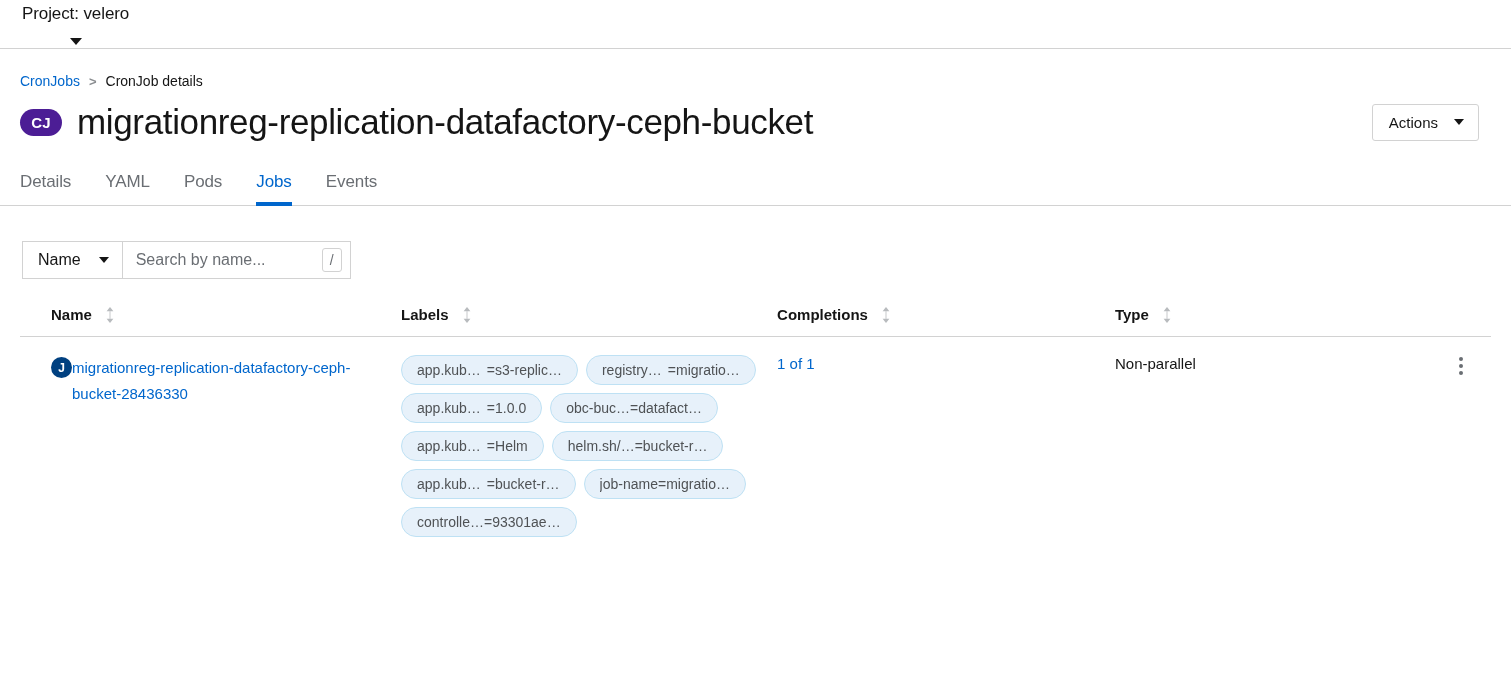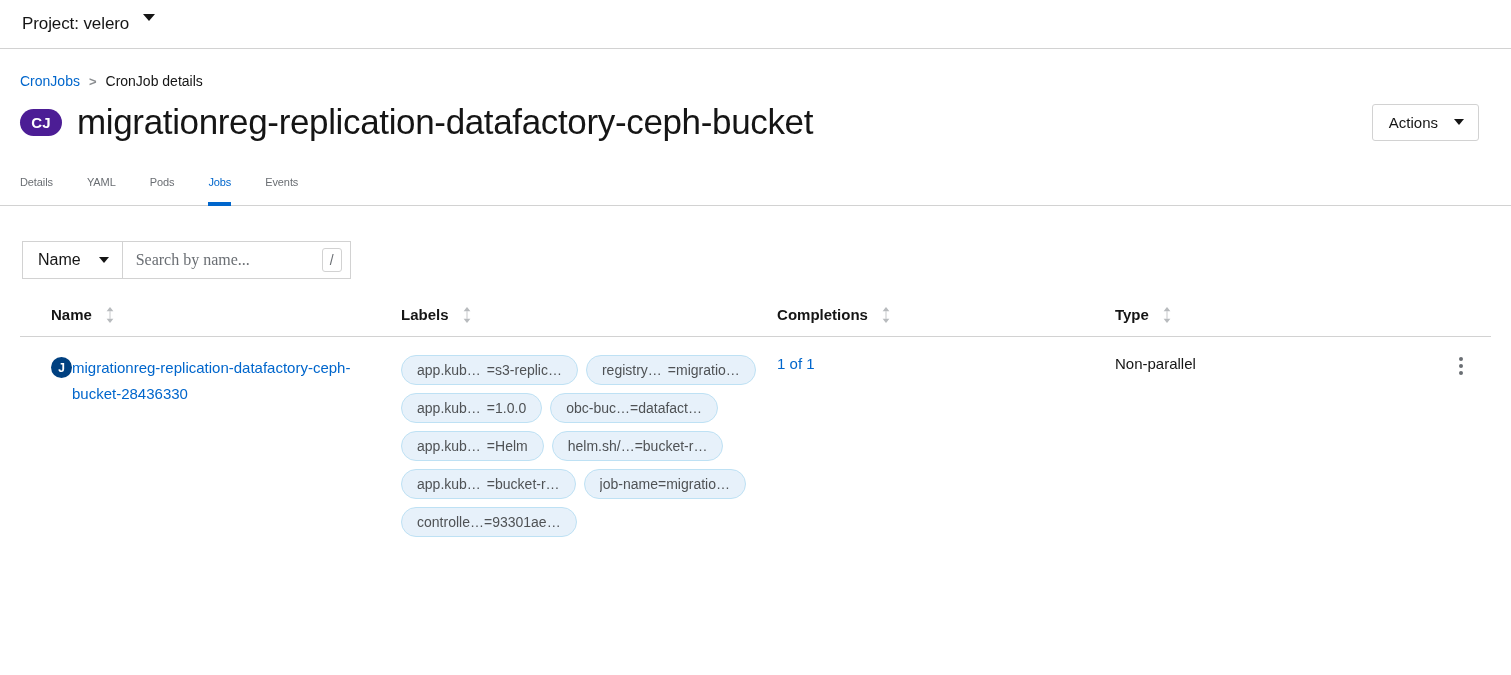--- a/index.html
+++ b/index.html
@@ -16,26 +16,28 @@
   .project-bar {
     height: 49px;
     display: flex;
     align-items: center;
     padding: 0 20px;
     background: #fff;
     border-bottom: 1px solid #d2d2d2;
   }
   .project-toggle {
     display: inline-flex;
+    align-items: center;
     gap: 14px;
     background: none;
     border: none;
     padding: 4px 2px;
     cursor: pointer;
     font-family: inherit;
+    flex-direction: column;
   }
   .project-toggle-label {
     font-size: 17px;
     color: #151515;
     letter-spacing: -0.1px;
   }
   .caret-down {
     width: 0; height: 0;
     border-left: 6px solid transparent;
     border-right: 6px solid transparent;
@@ -119,21 +121,21 @@
     padding: 0 20px;
     margin-top: 16px;
     border-bottom: 1px solid #d2d2d2;
     height: 48px;
   }
   .tab {
     position: relative;
     display: flex;
     align-items: center;
     padding: 0 17px;
-    font-size: 11px;
+    font-size: 17px;
     color: #6a6e73;
     background: none;
     border: none;
     font-family: inherit;
     cursor: pointer;
     letter-spacing: -0.1px;
   }
   .tab:first-child { padding-left: 0; }
   .tab.active { color: #06c; }
   .tab.active::after {
@@ -178,21 +180,21 @@
     border-left: none;
     background: #fff;
     height: 38px;
     width: 228px;
   }
   .search-input {
     border: none;
     outline: none;
     background: transparent;
     font-size: 16px;
-    font-family: Liberation Serif, serif;
+    font-family: Liberation Sans, sans-serif;
     color: #151515;
     padding: 0 34px 0 13px;
     width: 100%;
     height: 100%;
   }
   .search-input::placeholder { color: #6a6e73; }
   .kbd-slash {
     position: absolute;
     right: 8px;
     width: 20px; height: 24px;

